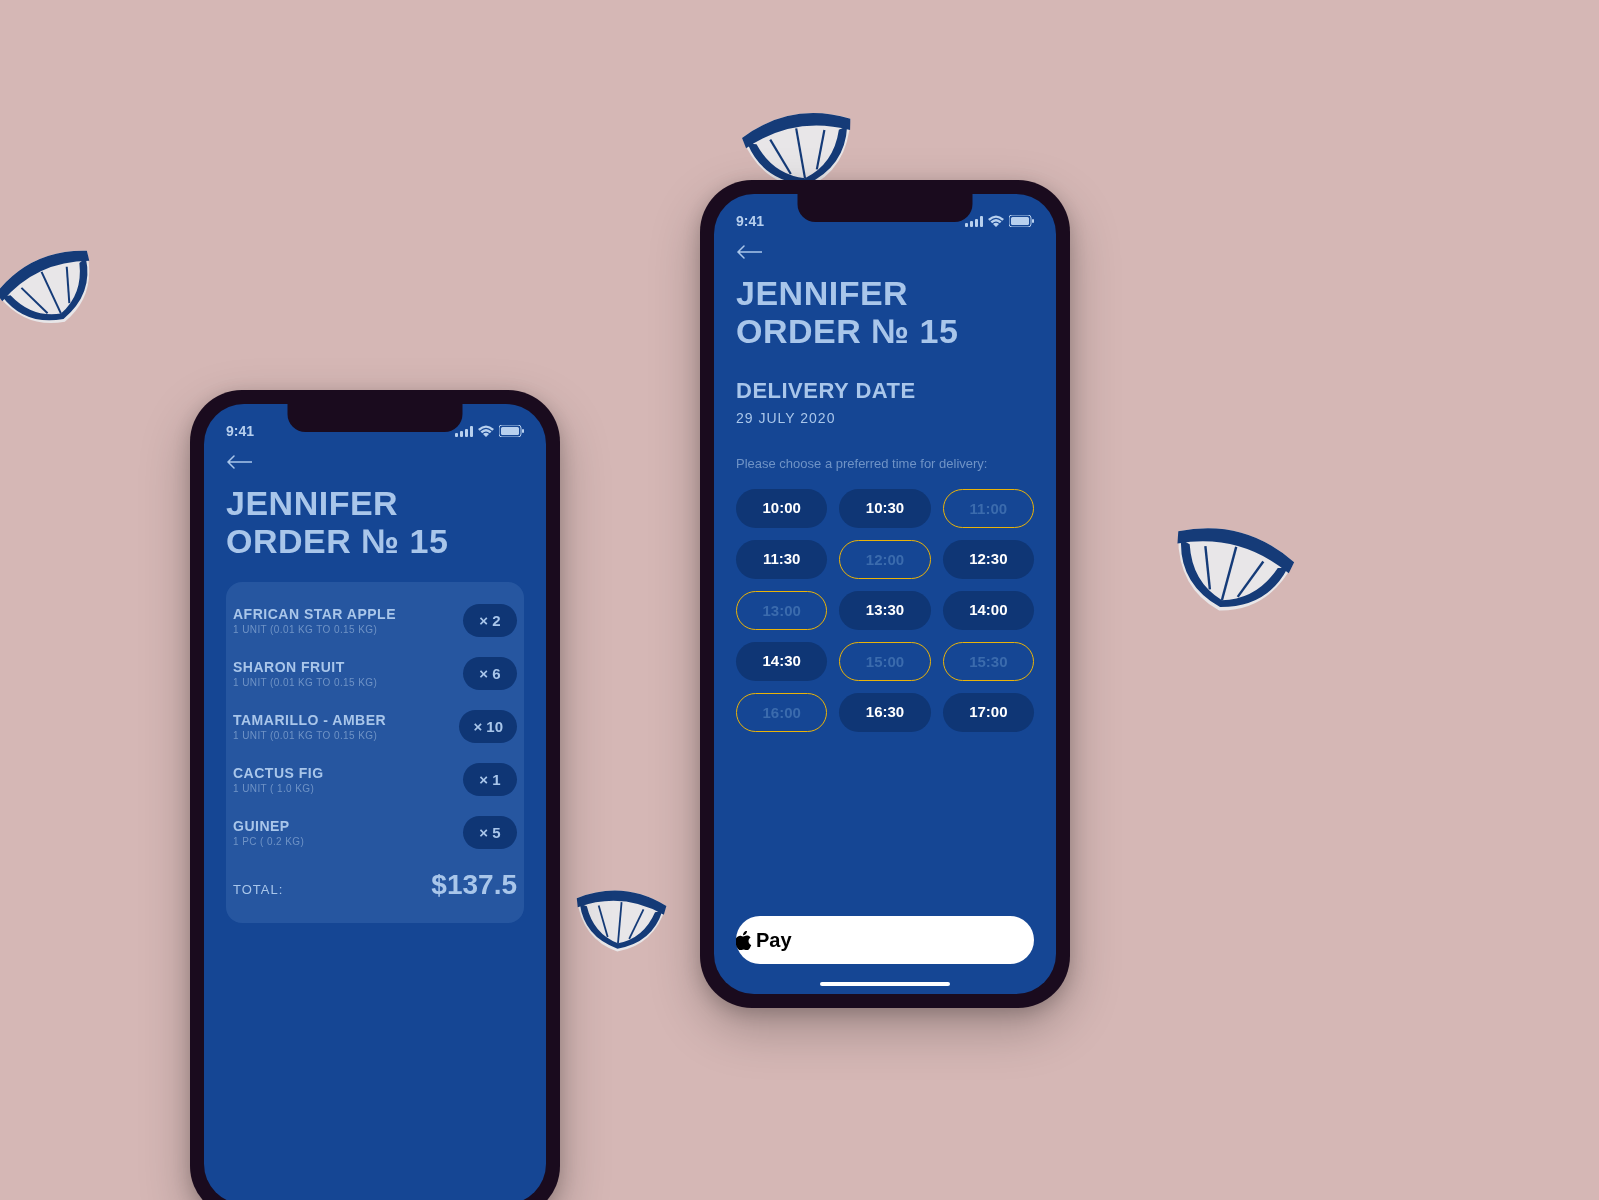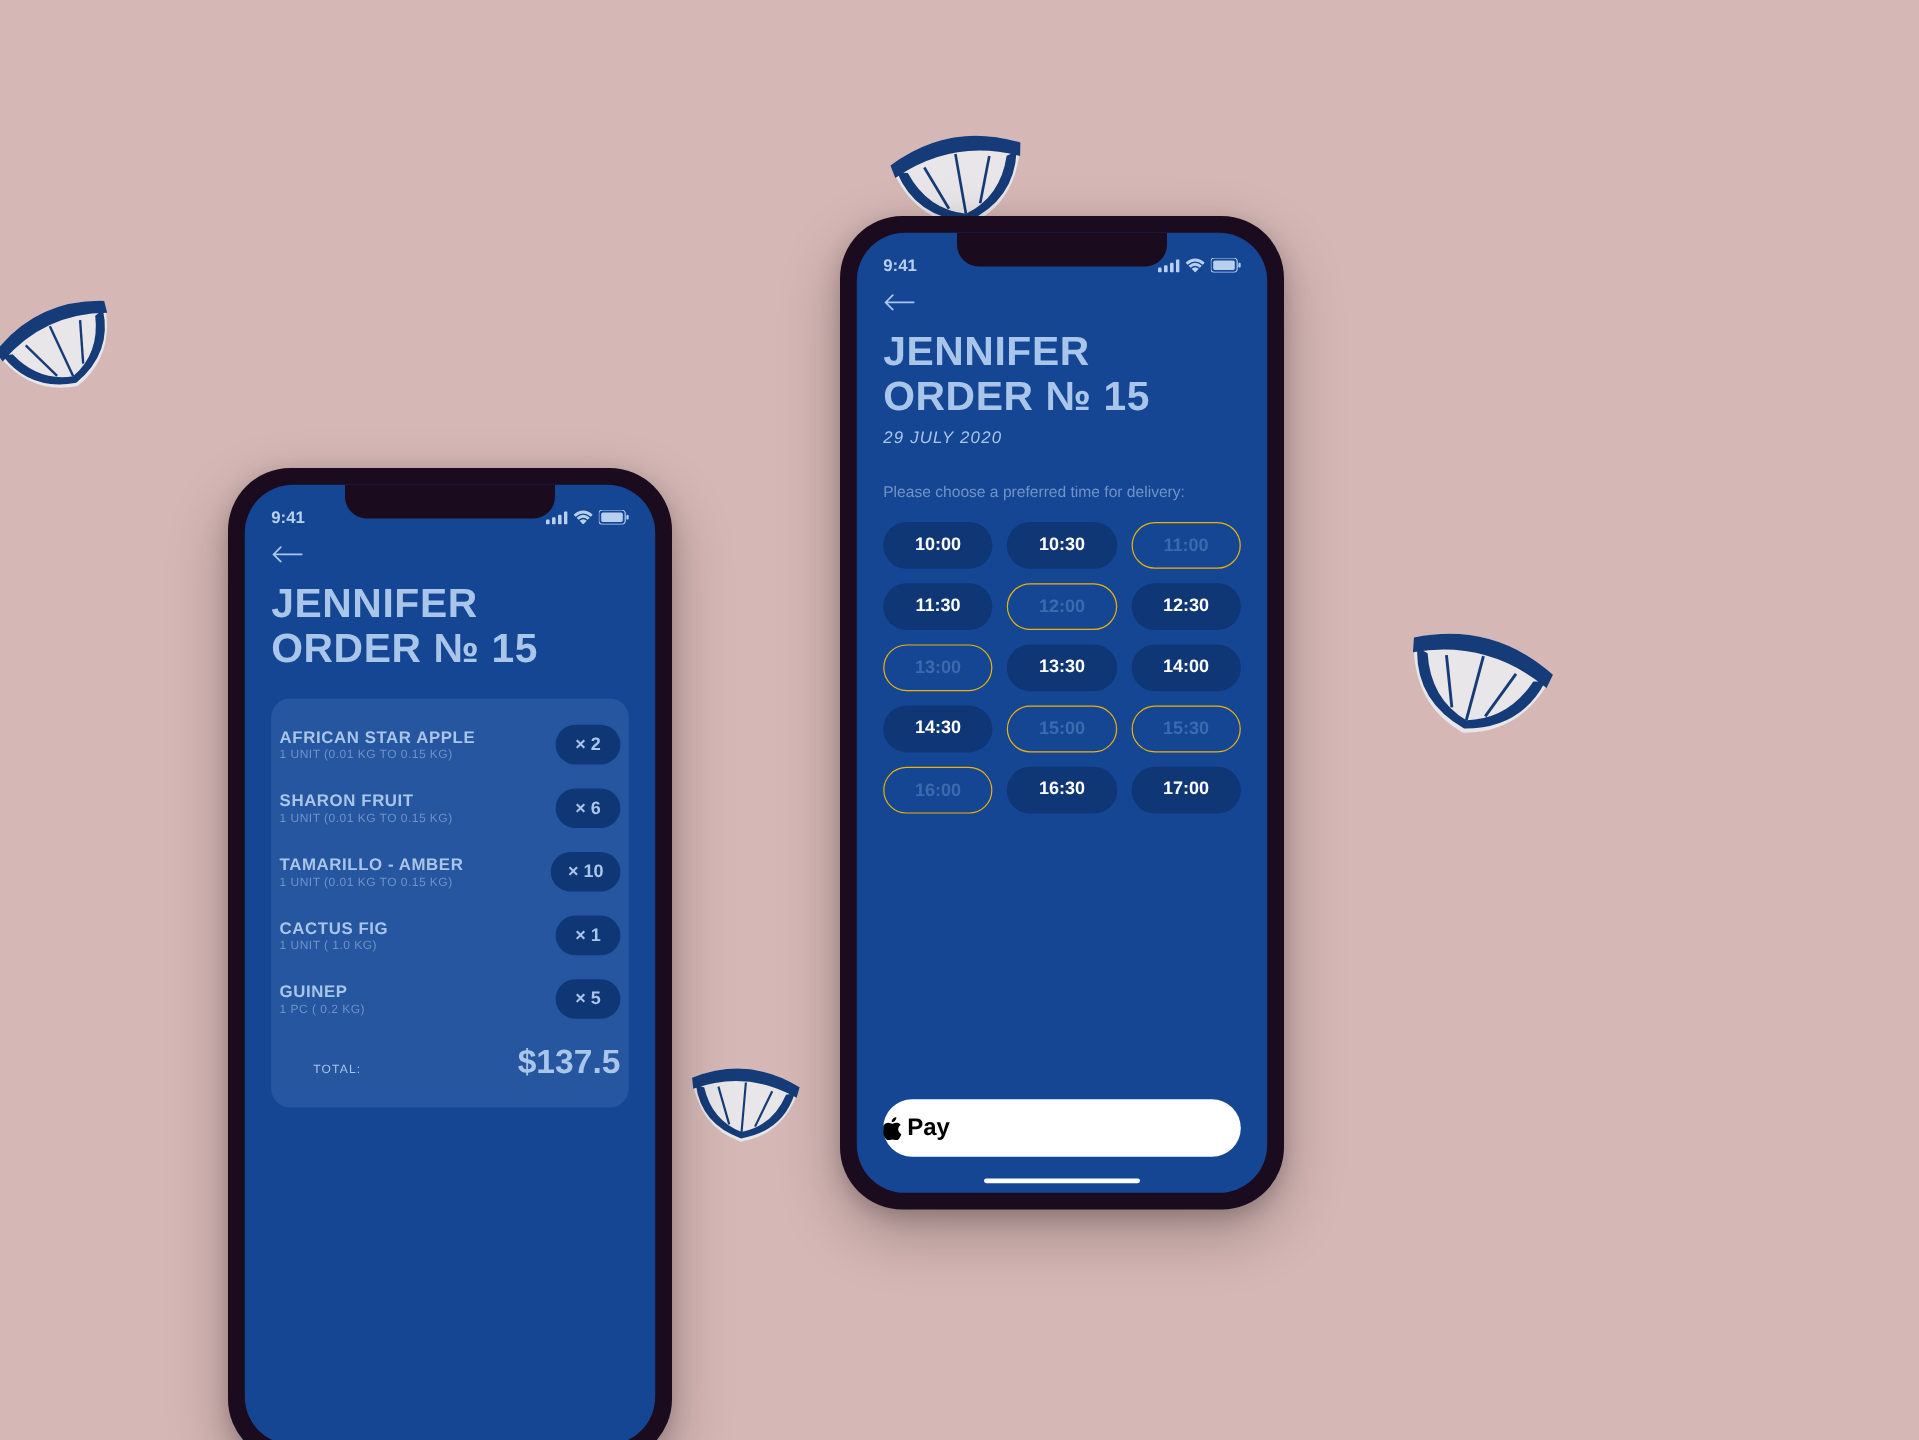--- a/index.html
+++ b/index.html
@@ -127,37 +127,36 @@
       color: #a9c6ea;
       min-width: 54px;
       text-align: center;
     }
     .total-row {
       display: flex;
       justify-content: space-between;
       align-items: baseline;
       margin-top: 8px;
     }
-    .total-label { font-size: 10px; letter-spacing: 1px; color: #a9c6ea; margin-left: 28px; }
+    .total-label { font-size: 13px; letter-spacing: 1px; color: #a9c6ea; }
     .total-amount { font-size: 28px; font-weight: 700; color: #a9c6ea; }
 
     
     .section-title {
       font-size: 22px;
       font-weight: 700;
       letter-spacing: 0.5px;
       margin-top: 28px;
       color: #a9c6ea;
     }
     .section-sub {
       font-size: 14px;
       letter-spacing: 1px;
       margin-top: 6px;
       color: #a9c6ea;
-      font-style: italic;
     }
     .prompt {
       font-size: 13px;
       color: #6f93c6;
       margin-top: 30px;
     }
     .time-grid {
       margin-top: 18px;
       display: grid;
       grid-template-columns: repeat(3, 1fr);
@@ -360,20 +359,21 @@
     </div>
     <div class="back-arrow">
       <svg width="26" height="14" viewBox="0 0 26 14">
           <path d="M26 7 L2 7 M8 1 L2 7 L8 13" stroke="#a9c6ea" stroke-width="1.5" fill="none" stroke-linecap="round"></path>
         </svg>
     </div>
     <div class="content">
       <div class="title-line1">JENNIFER</div>
       <div class="title-line2">ORDER № 15</div>
 
+      <div class="section-title">DELIVERY DATE</div>
       <div class="section-sub">29 JULY 2020</div>
 
       <div class="prompt">Please choose a preferred time for delivery:</div>
 
       <div class="time-grid" id="time-grid">
           <div class="time-chip chip-available">10:00</div>
           <div class="time-chip chip-available">10:30</div>
           <div class="time-chip chip-disabled">11:00</div>
           <div class="time-chip chip-available">11:30</div>
           <div class="time-chip chip-disabled">12:00</div>

